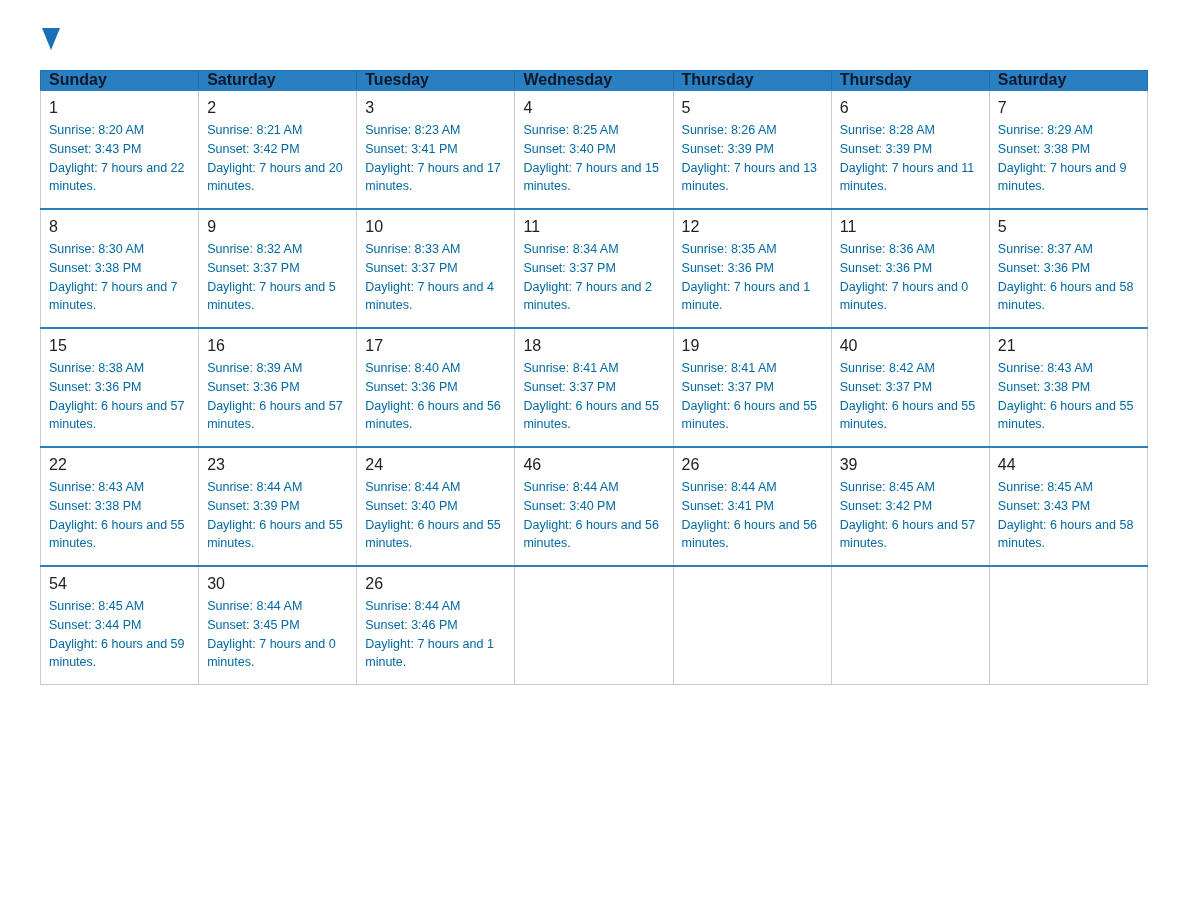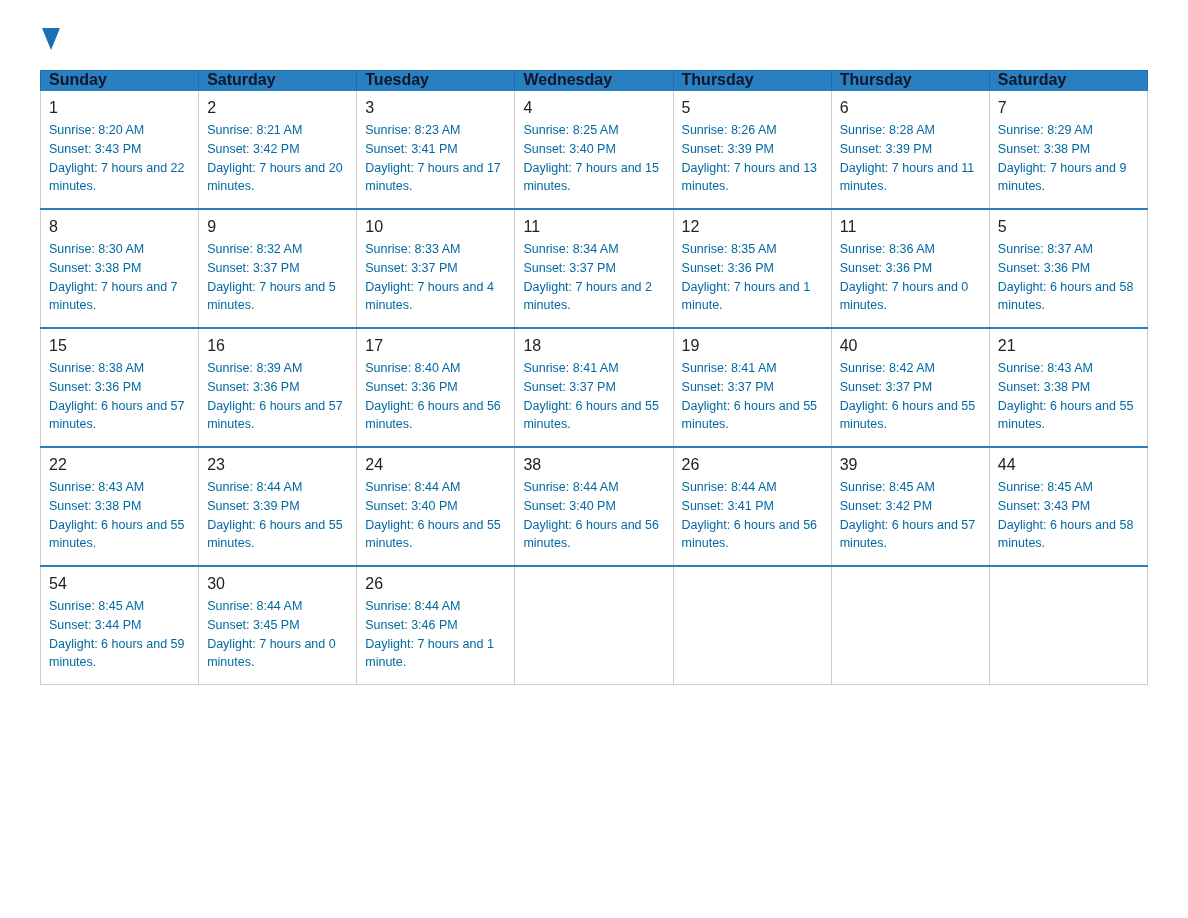--- a/index.html
+++ b/index.html
@@ -220,21 +220,21 @@
         </td>
         <td>
           <span class="day-number">23</span>
 <div class="day-info">Sunrise: 8:44 AM<br>Sunset: 3:39 PM<br>Daylight: 6 hours and 55 minutes.</div>
         </td>
         <td>
           <span class="day-number">24</span>
 <div class="day-info">Sunrise: 8:44 AM<br>Sunset: 3:40 PM<br>Daylight: 6 hours and 55 minutes.</div>
         </td>
         <td>
-          <span class="day-number">38</span>
+          <span class="day-number">46</span>
 <div class="day-info">Sunrise: 8:44 AM<br>Sunset: 3:40 PM<br>Daylight: 6 hours and 56 minutes.</div>
         </td>
         <td>
           <span class="day-number">26</span>
 <div class="day-info">Sunrise: 8:44 AM<br>Sunset: 3:41 PM<br>Daylight: 6 hours and 56 minutes.</div>
         </td>
         <td>
           <span class="day-number">39</span>
 <div class="day-info">Sunrise: 8:45 AM<br>Sunset: 3:42 PM<br>Daylight: 6 hours and 57 minutes.</div>
         </td>

